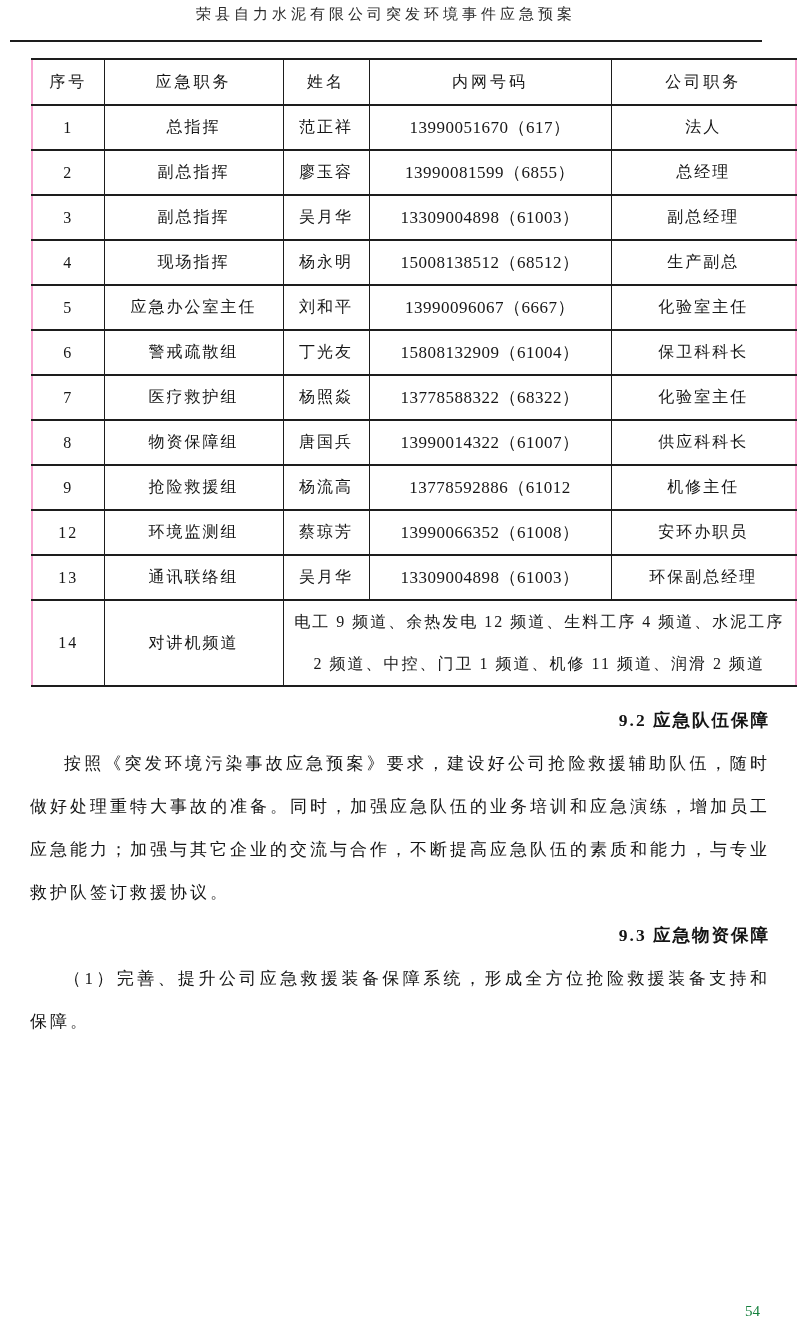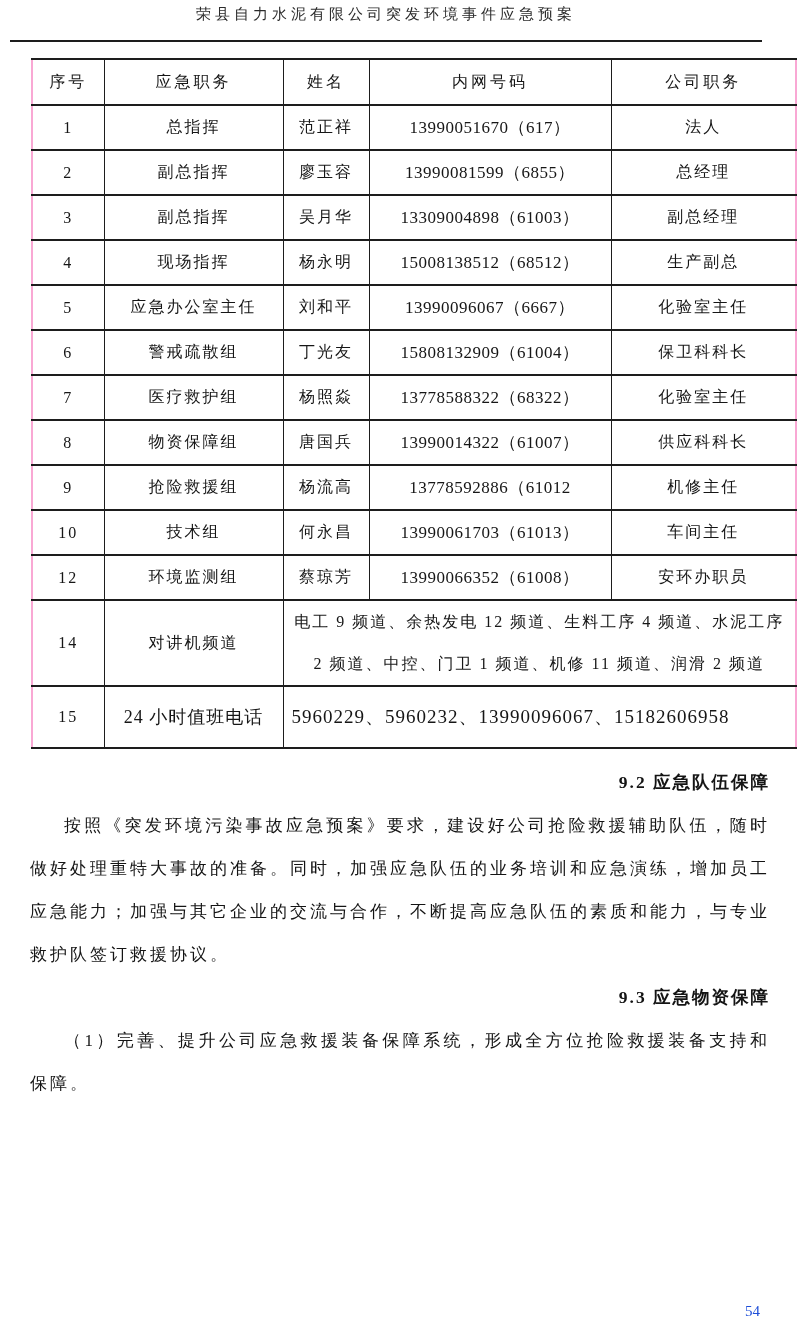--- a/index.html
+++ b/index.html
@@ -91,21 +91,21 @@
     letter-spacing: 2px;
     text-align: right;
   }
   .body-text p { text-indent: 2em; }
   .page-num {
     position: absolute;
     right: 40px;
     bottom: 22px;
     font-size: 15px;
     letter-spacing: 0;
-    color: #1d4ed8;
+    color: #15803d;
   }
 </style>
 </head>
 <body>
 
 <div class="page">
 
   <div class="doc-header">
     <span class="doc-title">荣县自力水泥有限公司突发环境事件应急预案</span>
   </div>
@@ -185,46 +185,41 @@
         <td>供应科科长</td>
       </tr>
       <tr>
         <td>9</td>
         <td>抢险救援组</td>
         <td>杨流高</td>
         <td class="num">13778592886（61012</td>
         <td>机修主任</td>
       </tr>
       <tr>
-        <td>10</td>
-        <td>技术组</td>
-        <td>何永昌</td>
-        <td class="num">13990061703（61013）</td>
-        <td>车间主任</td>
-      </tr>
-      <tr>
         <td>12</td>
         <td>环境监测组</td>
         <td>蔡琼芳</td>
         <td class="num">13990066352（61008）</td>
         <td>安环办职员</td>
+      </tr>
+      <tr>
+        <td>13</td>
+        <td>通讯联络组</td>
+        <td>吴月华</td>
+        <td class="num">13309004898（61003）</td>
+        <td>环保副总经理</td>
       </tr>
       <tr class="row14">
         <td>14</td>
         <td>对讲机频道</td>
         <td colspan="3">
           <div class="r14-line">电工 9 频道、余热发电 12 频道、生料工序 4 频道、水泥工序</div>
           <div class="r14-line">2 频道、中控、门卫 1 频道、机修 11 频道、润滑 2 频道</div>
         </td>
       </tr>
-      <tr class="row15">
-        <td>15</td>
-        <td class="role">24 小时值班电话</td>
-        <td colspan="3" class="phones">5960229、5960232、13990096067、15182606958</td>
-      </tr>
     </tbody>
   </table>
 
   <div class="body-text">
     <h2>9.2 应急队伍保障</h2>
     <p>按照《突发环境污染事故应急预案》要求，建设好公司抢险救援辅助队伍，随时做好处理重特大事故的准备。同时，加强应急队伍的业务培训和应急演练，增加员工应急能力；加强与其它企业的交流与合作，不断提高应急队伍的素质和能力，与专业救护队签订救援协议。</p>
     <h2>9.3 应急物资保障</h2>
     <p>（1）完善、提升公司应急救援装备保障系统，形成全方位抢险救援装备支持和保障。</p>
   </div>
 

